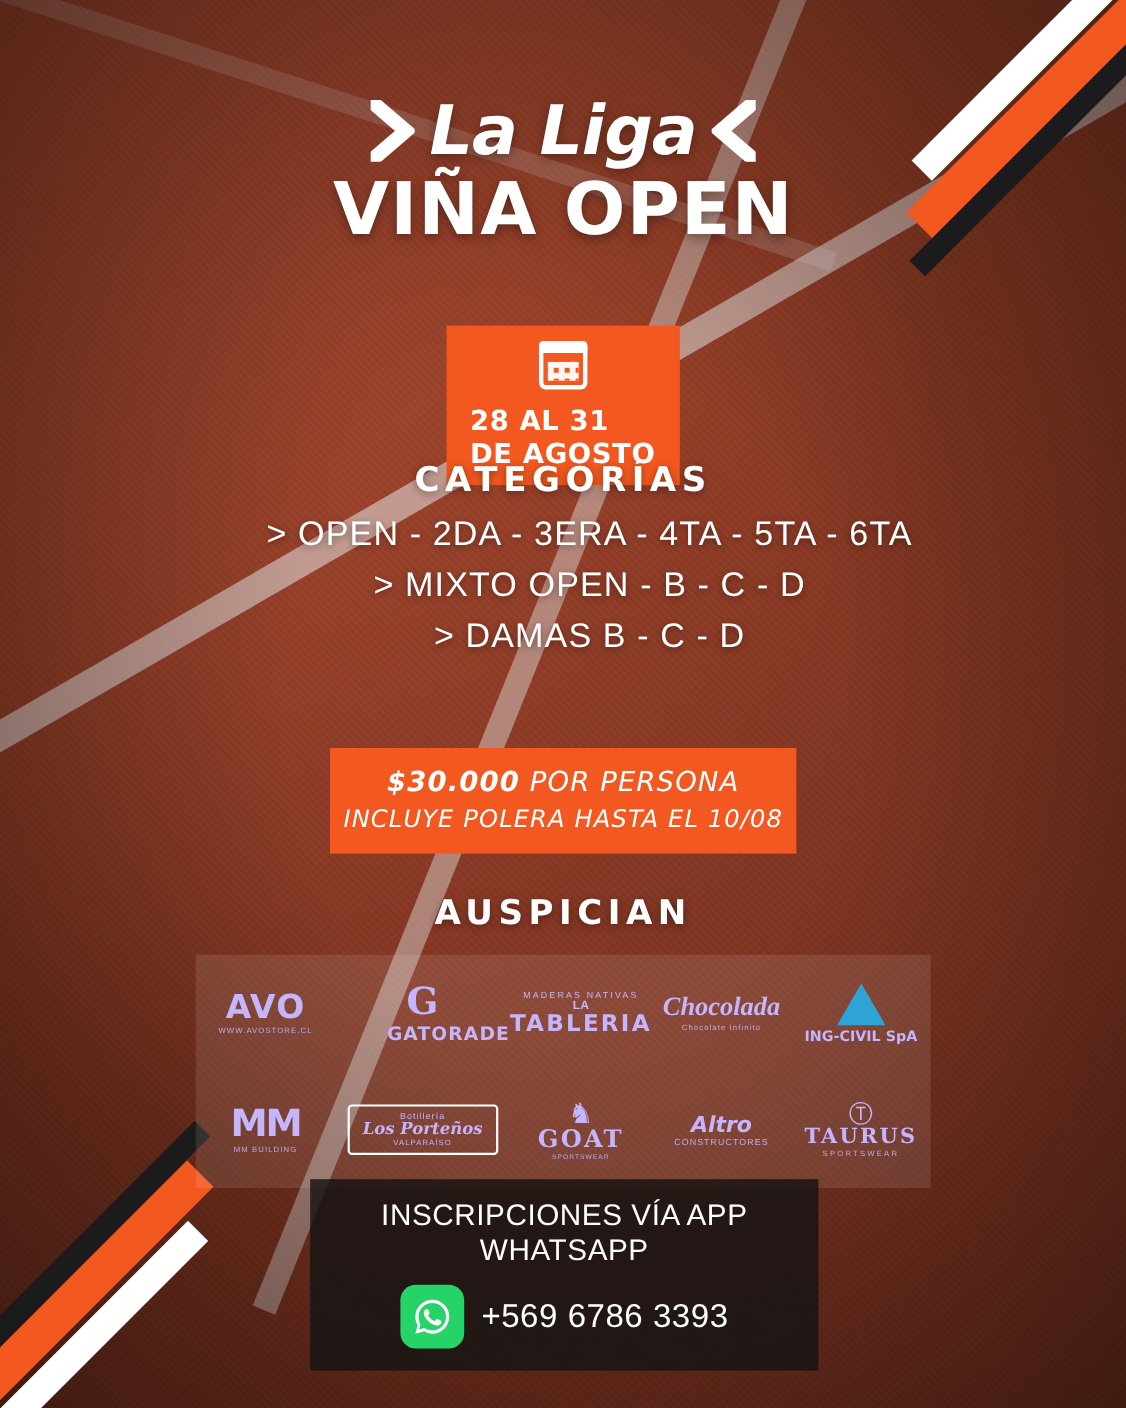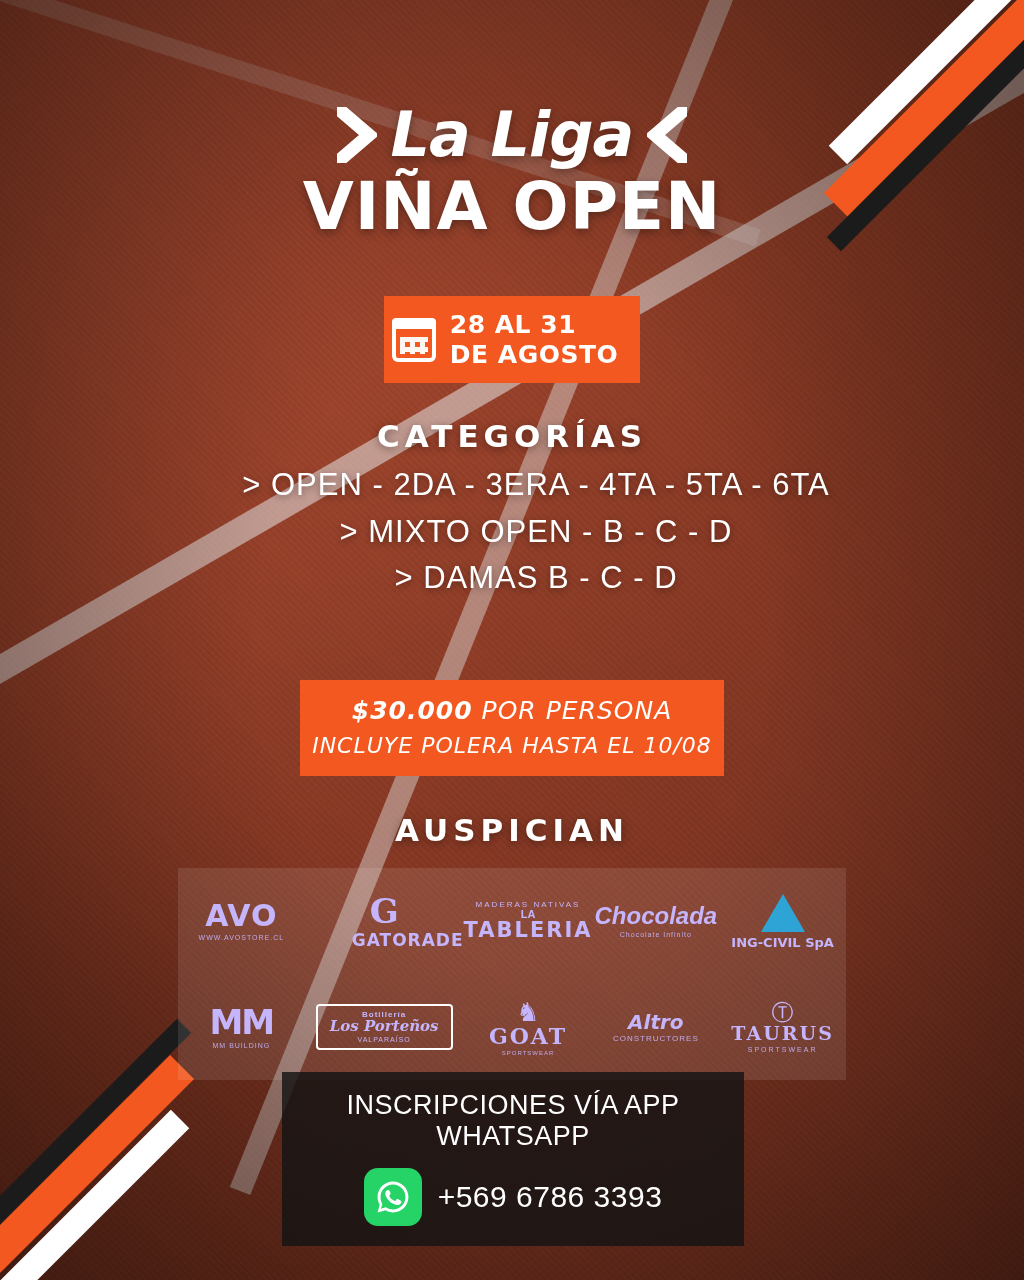--- a/index.html
+++ b/index.html
@@ -71,21 +71,20 @@
   .bl .s1 { width: 300px; height: 26px; background: #ffffff; transform: rotate(-45deg); bottom: 52px; left: -66px; }
   .bl .s2 { width: 300px; height: 34px; background: #f2581f; transform: rotate(-45deg); bottom: 100px; left: -64px; }
   .bl .s3 { width: 300px; height: 20px; background: #1b1b1b; transform: rotate(-45deg); bottom: 148px; left: -62px; }
 
   
   .content { position: relative; width: 100%; height: 100%; }
 
   .logo-wrap {
     position: absolute; top: 88px; left: 0; right: 0;
     text-align: center;
-    margin-top: 16px;
   }
   .logo-row1 {
     display: flex; align-items: center; justify-content: center; gap: 14px;
   }
   .chev { color: #fff; font-weight: 700; line-height: 1; }
   .chev svg { display: block; }
   .laliga {
     font-family: "DejaVu Sans", sans-serif;
     font-size: 62px;
     font-weight: 700;
@@ -110,21 +109,21 @@
     position: absolute; top: 296px; left: 0; right: 0;
     display: flex; justify-content: center; gap: 6px;
   }
   .badge {
     background: #f2581f;
     color: #fff;
     display: flex; align-items: center; gap: 14px;
     padding: 14px 22px;
     min-height: 82px;
   }
-  .badge-date { padding-left: 8px; }
+  .badge-date { padding-left: 21px; flex-direction: column; }
   .cal-icon {
     width: 44px; height: 44px; flex: 0 0 44px;
     border: 4px solid #fff; border-radius: 6px;
     position: relative;
   }
   .cal-icon::before {
     content: ""; position: absolute; left: -4px; right: -4px; top: -4px; height: 11px;
     background: #fff; border-radius: 4px 4px 0 0;
   }
   .cal-icon::after {
@@ -204,36 +203,36 @@
   .sp-name { font-family: "DejaVu Sans", sans-serif; font-weight: 700; }
   .sp-sub { font-size: 8px; letter-spacing: 1px; margin-top: 3px; opacity: .9; }
 
   .sp-avo .sp-name { font-size: 30px; letter-spacing: 1px; }
   .sp-avo .sp-sub { font-size: 7px; }
   .sp-gatorade .bolt { font-size: 34px; font-weight: 700; font-family: "DejaVu Serif", serif; }
   .sp-gatorade .sp-name { font-size: 17px; letter-spacing: 1px; margin-top: 4px; margin-left: 47px; }
   .sp-tableria .top { font-size: 8px; letter-spacing: 2px; }
   .sp-tableria .mid { font-size: 11px; font-weight: 700; }
   .sp-tableria .sp-name { font-size: 21px; letter-spacing: 2px; }
-  .sp-chocolada .sp-name { font-family: Liberation Sans, sans-serif; font-size: 24px; font-style: italic; }
+  .sp-chocolada .sp-name { font-family: Liberation Serif, serif; font-size: 24px; font-style: italic; }
   .sp-chocolada .sp-sub { font-size: 7px; }
   .sp-ing .tri {
     width: 0; height: 0;
     border-left: 22px solid transparent;
     border-right: 22px solid transparent;
     border-bottom: 38px solid #2ea4d6;
     margin: 0 auto 4px;
   }
   .sp-ing .sp-name { font-size: 13px; letter-spacing: 0; }
   .sp-mm .sp-name { font-size: 34px; font-weight: 700; letter-spacing: -2px; }
   .sp-mm .sp-sub { font-size: 7px; }
   .sp-bot .bot-card {
     border: 2px solid #fff; border-radius: 4px; padding: 5px 12px;
   }
-  .sp-bot .t1 { font-size: 8px; letter-spacing: 1px; font-weight: bold; }
+  .sp-bot .t1 { font-size: 8px; letter-spacing: 1px; }
   .sp-bot .sp-name { font-family: "DejaVu Serif", serif; font-size: 15px; font-style: italic; }
   .sp-bot .t3 { font-size: 7px; letter-spacing: 1px; margin-top: 2px; }
   .sp-goat .goat-head { font-size: 26px; line-height: 1; }
   .sp-goat .sp-name { font-family: "DejaVu Serif", serif; font-size: 22px; letter-spacing: 2px; }
   .sp-goat .sp-sub { font-size: 6px; }
   .sp-altro .sp-name { font-size: 20px; font-style: italic; }
   .sp-altro .sp-sub { font-size: 8px; letter-spacing: 1px; }
   .sp-taurus .bull { font-size: 22px; line-height: 1; }
   .sp-taurus .sp-name { font-family: "DejaVu Serif", serif; font-size: 19px; letter-spacing: 2px; }
   .sp-taurus .sp-sub { font-size: 7px; letter-spacing: 2px; }

